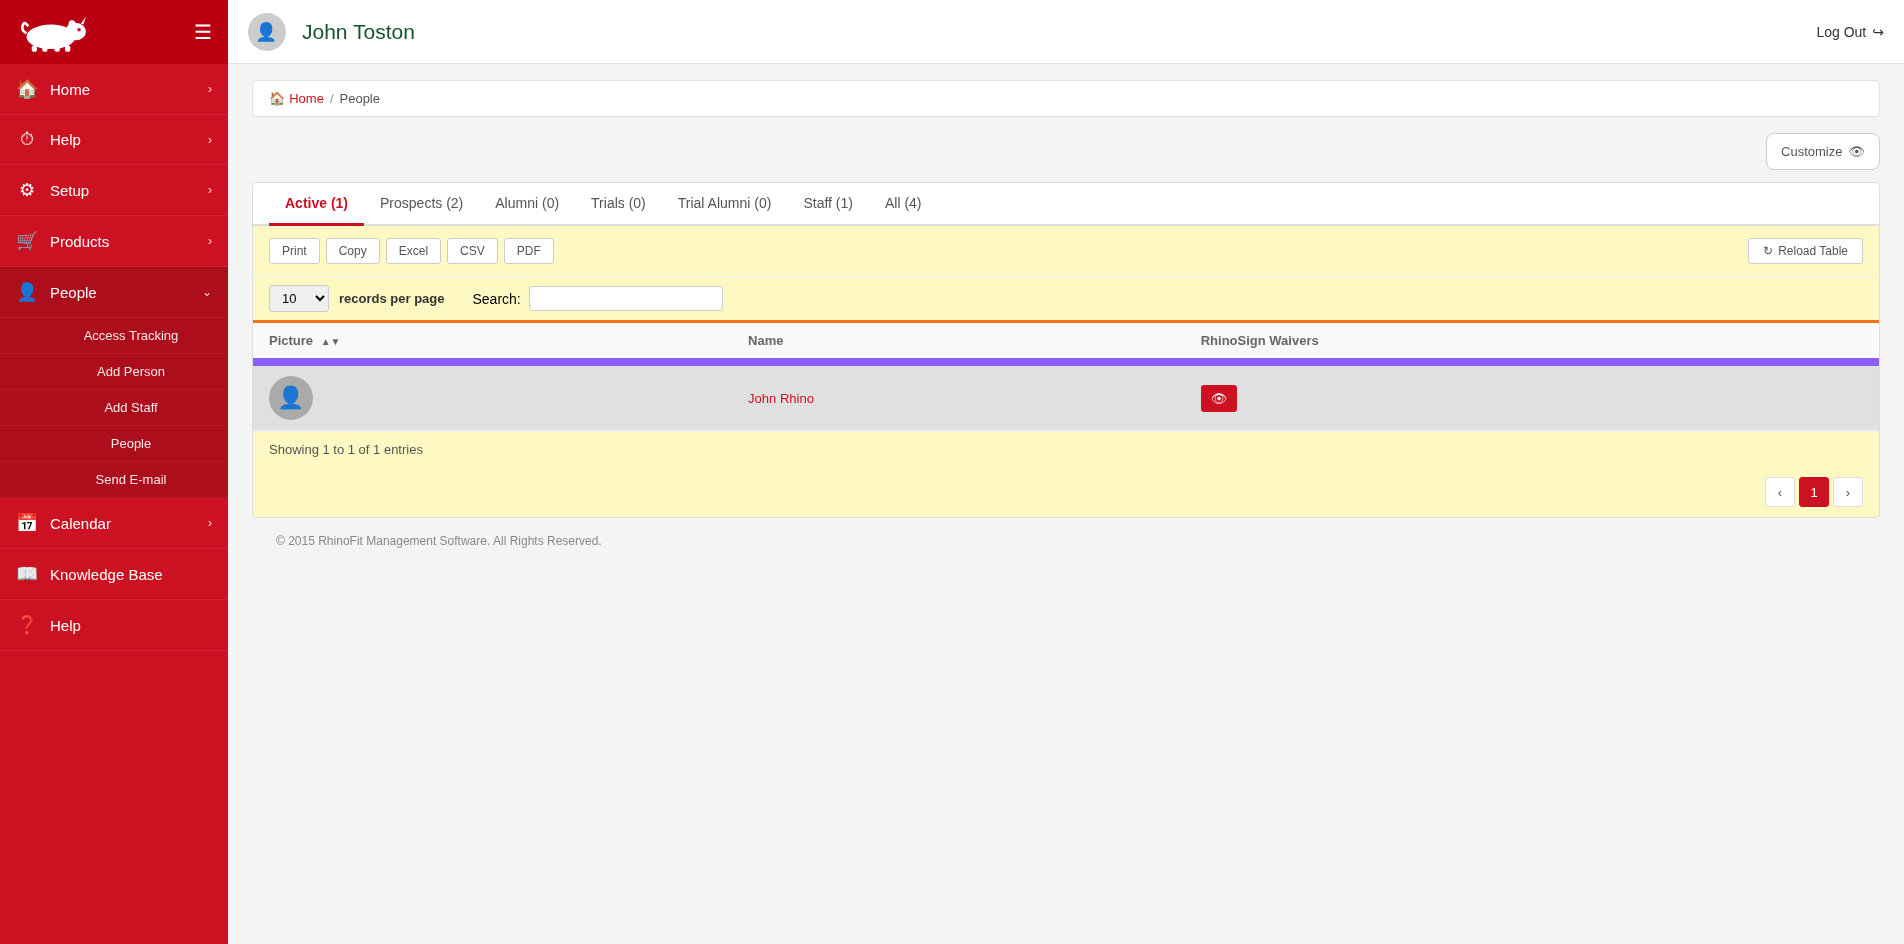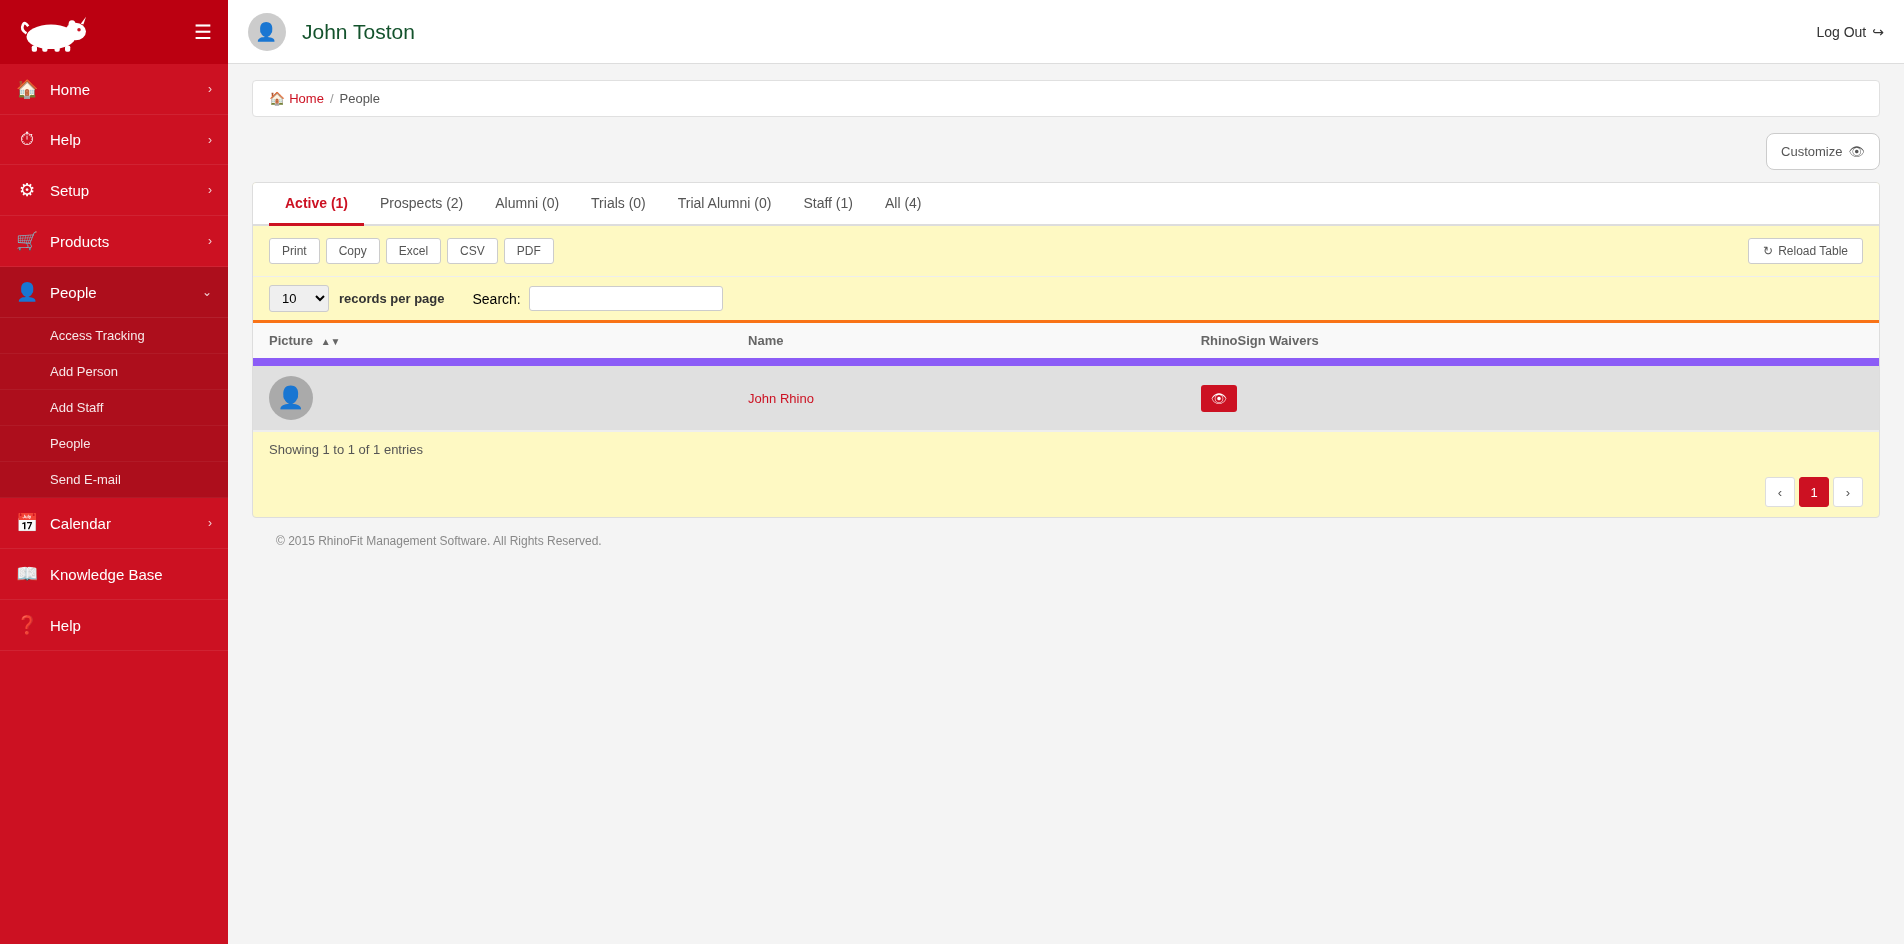--- a/index.html
+++ b/index.html
@@ -50,21 +50,21 @@
       text-decoration: none;
       border-bottom: 1px solid rgba(255,255,255,0.08);
     }
     .sidebar-item.active { background: rgba(0,0,0,0.15); }
     .sidebar-item-left { display: flex; align-items: center; gap: 12px; }
     .sidebar-icon { font-size: 18px; width: 22px; text-align: center; }
     .sidebar-label { font-size: 15px; font-weight: 500; }
     .sidebar-chevron { font-size: 12px; opacity: 0.8; }
 
     
-    .submenu { background: rgba(0,0,0,0.15); }
+    .submenu { background: rgba(0,0,0,0.15); text-align: center; }
     .submenu-item {
       padding: 10px 16px 10px 50px;
       cursor: pointer;
       color: rgba(255,255,255,0.9);
       font-size: 13px;
       border-bottom: 1px solid rgba(255,255,255,0.05);
     }
 
     
     #main {

